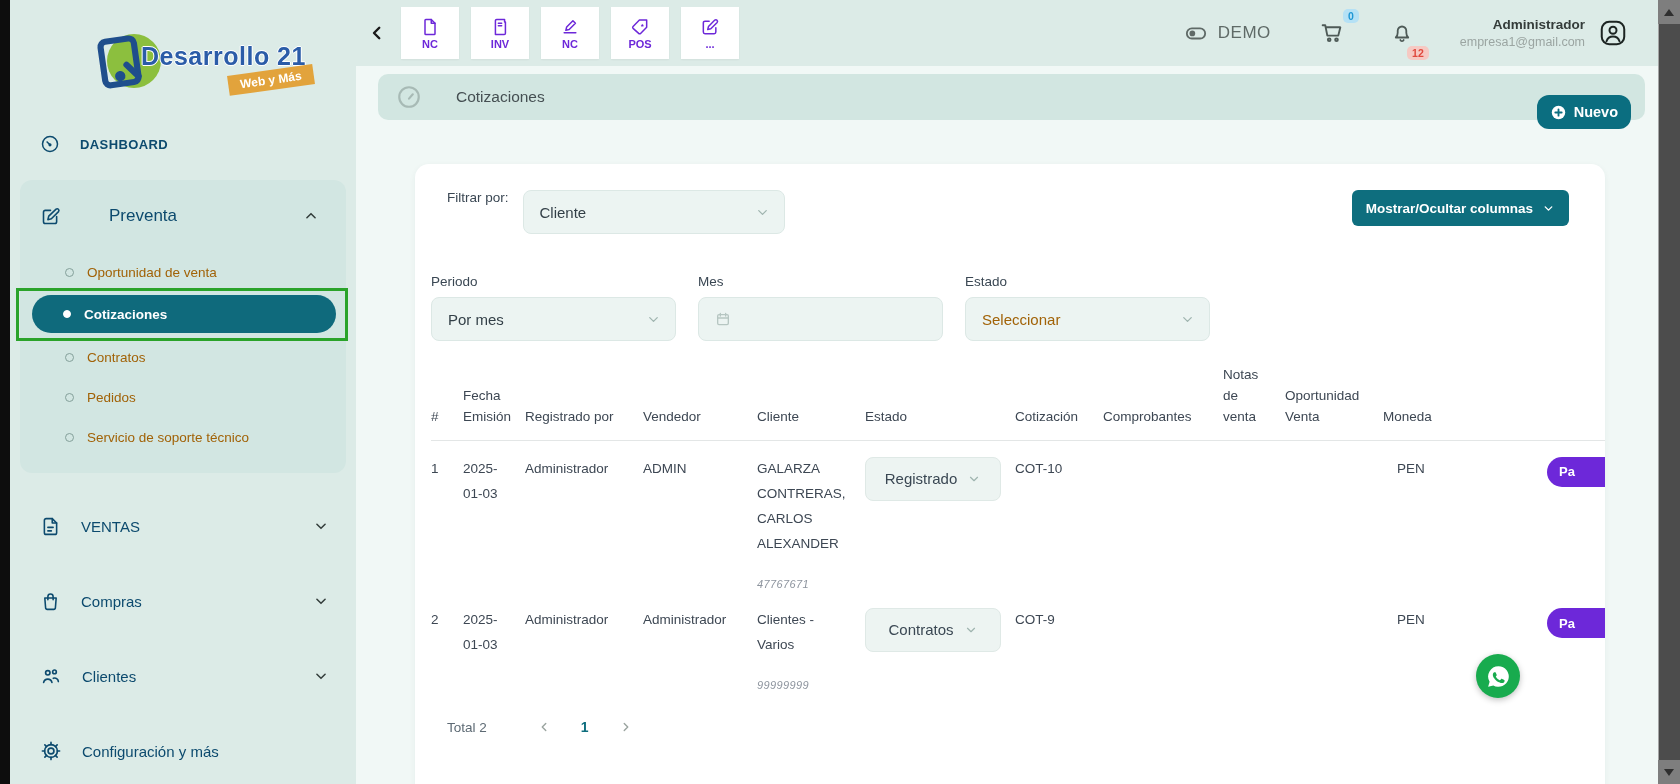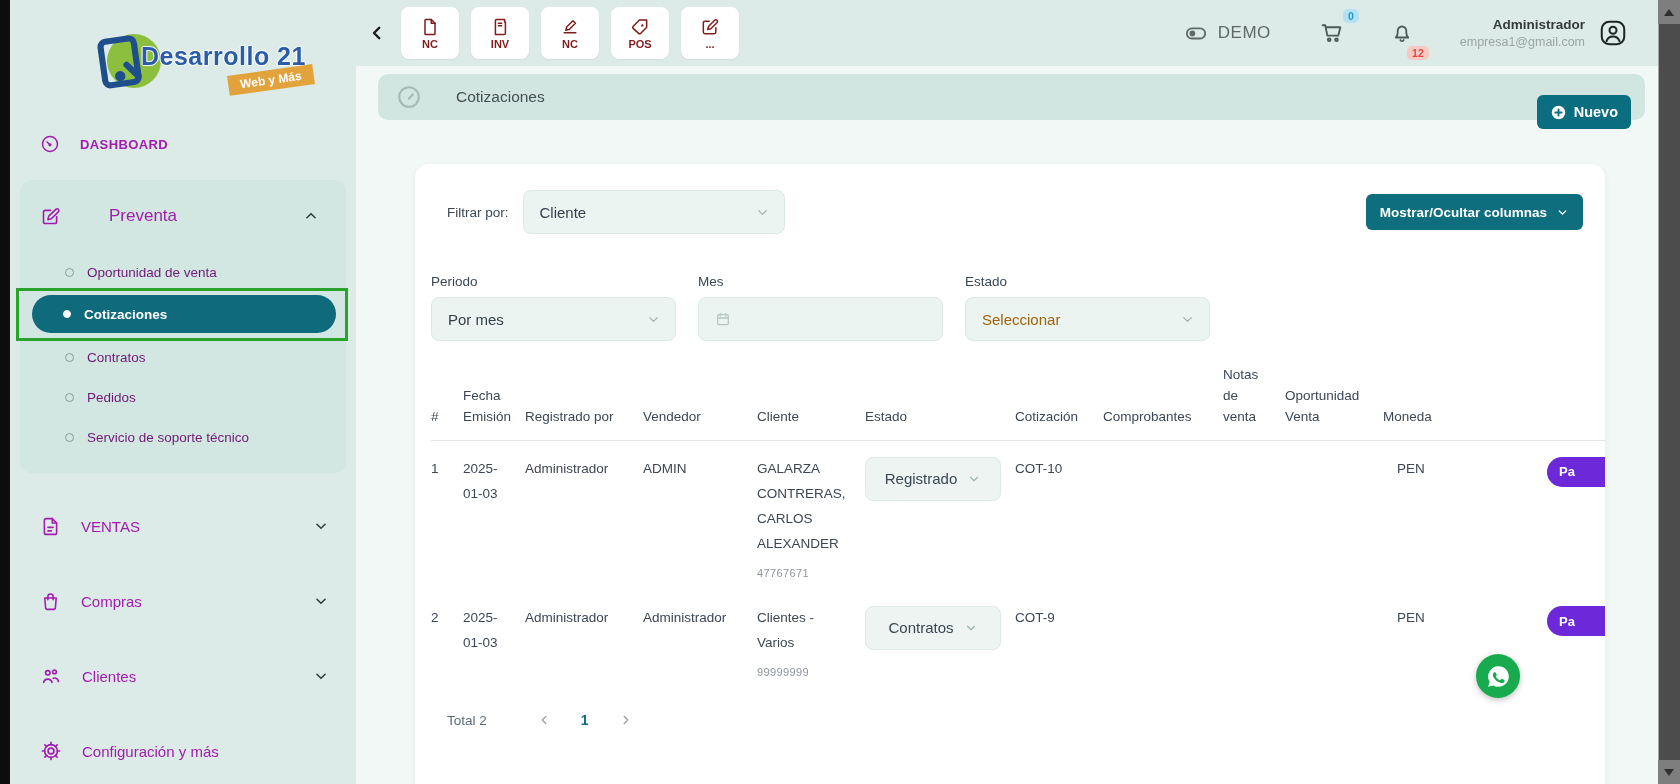--- a/index.html
+++ b/index.html
@@ -13,71 +13,71 @@
   .logo { position:relative; height:108px; cursor:pointer; }
   .logo-circle { position:absolute; left:97px; top:34px; width:54px; height:54px;
     border-radius:50%; background:#8cbf3e; }
   .logo-tablet { position:absolute; left:80px; top:32px; color:#1f4e8c; }
   .logo-text { position:absolute; left:131px; top:42px; font-size:25px; font-weight:bold;
     color:#2b5ca8; letter-spacing:.5px;
     text-shadow:-1px 0 #fff,1px 0 #fff,0 -1px #fff,0 1px #fff; }
   .logo-ribbon { position:absolute; left:218px; top:70px; background:#e2a33c; color:#fff;
     font-size:12px; font-weight:bold; padding:3px 12px; transform:rotate(-8deg); }
   .nav-item { display:flex; align-items:center; gap:20px; padding-left:30px; height:44px;
-    color:#a21caf; font-size:13.5px; cursor:pointer; }
+    color:#0c4a6e; font-size:13.5px; cursor:pointer; }
   .nav-item .chev { margin-left:auto; margin-right:28px; color:#333d3b; }
   .nav-item.lvl1 { margin-top:31px; font-size:15px; }
   .nav-item.dash { margin-top:14px; font-weight:bold; letter-spacing:.4px; font-size:13px; }
   .group-card { margin:14px 10px 0; background:#d2e6e2; border-radius:12px;
     padding:14px 0 16px; position:relative; }
   .group-card .nav-item { padding-left:20px; font-size:17px; margin-bottom:14px;gap:48px; }
   .sub-item { display:flex; align-items:center; gap:13px; padding-left:45px; height:40px;
-    color:#701a75; font-size:13.5px; cursor:pointer; position:relative; }
+    color:#a16207; font-size:13.5px; cursor:pointer; position:relative; }
   .bullet { width:9px; height:9px; border-radius:50%; border:1.5px solid #84a09a; flex-shrink:0; }
   .sub-item.active { background:#0f6a7c; border-radius:20px; margin:3px 10px 4px 12px;
     padding-left:31px; height:38px; color:#fff; font-weight:bold; }
   .sub-item.active .bullet { background:#fff; border-color:#fff; width:8px; height:8px; }
   .hl-box { position:absolute; left:-16px; right:-12px; top:-7px; bottom:-8px;
     border:3px solid #2aa32a; pointer-events:none; }
 
   
   .main { flex:1; display:flex; flex-direction:column; min-width:0; padding-right:22px; }
   .topbar { height:66px; display:flex; align-items:center; background:#dcebe7;
     padding:0 30px 0 12px; flex-shrink:0; }
   .collapse { color:#1a1a1a; margin-right:15px; cursor:pointer; }
-  .qbtn { width:58px; height:52px; background:#fff; border-radius:8px; margin-right:12px;
+  .qbtn { width:58px; height:52px; background:#fff; border-radius:0; margin-right:12px;
     display:flex; flex-direction:column; align-items:center; justify-content:center; gap:1px;
-    color:#7f1d1d; cursor:pointer; box-shadow:0 1px 2px rgba(0,0,0,.05); }
+    color:#6d28d9; cursor:pointer; box-shadow:0 1px 2px rgba(0,0,0,.05); }
   .qbtn .qlbl { font-size:11px; font-weight:bold; }
   .tb-right { margin-left:auto; display:flex; align-items:center; }
   .demo { display:flex; align-items:center; gap:9px; color:#5f6a67; font-size:17px;
     letter-spacing:.5px; margin-right:48px; cursor:pointer; }
   .ibadge { position:relative; margin-right:46px; color:#4e5a57; cursor:pointer; }
   .badge { position:absolute; top:-11px; right:-15px; border-radius:5px; padding:1px 5px;
     font-size:10.5px; font-weight:bold; }
   .badge.blue { background:#b5e1f5; color:#1f97d4; }
   .badge.red  { background:#f6c9c3; color:#e0493e;margin-top:36px; }
   .user { text-align:right; margin-right:13px; line-height:1.3; }
   .user .uname { font-size:13.5px; font-weight:bold; color:#343c3a; }
   .user .umail { font-size:12.5px; color:#9ba5a2; }
   .avatar { color:#1c2422; cursor:pointer; }
 
   .breadcrumb { margin:8px 13px 0 22px; height:46px; background:#d2e6e1; border-radius:10px;
     display:flex; align-items:center; padding:0 14px 0 18px; flex-shrink:0; }
   .bc-gauge { opacity:.28; color:#3c4a46; }
   .bc-title { margin-left:34px; font-size:15.5px; color:#454f52; }
   .new-btn { margin-left:auto; background:#0b6e80; color:#fff; height:34px; border:none;
-    border-radius:6px; display:flex; align-items:center; gap:7px; padding:0 13px;
+    border-radius:12px; display:flex; align-items:center; gap:7px; padding:0 13px;
     font-size:14.5px; font-weight:bold; cursor:pointer; font-family:inherit;margin-top:30px; }
 
   .content { flex:1; padding:44px 53px 0 59px; overflow:hidden; }
   .card { background:#fff; border-radius:14px; height:calc(100% + 60px); overflow:hidden;
     padding:26px 0 0 16px; box-shadow:0 2px 6px rgba(25,60,60,.06); }
 
-  .frow1 { display:flex; align-items:center; padding-right:22px; }
+  .frow1 { display:flex; padding-right:36px; }
   .flabel { font-size:13.5px; color:#3a4753; }
   .frow1 .flabel { margin-left:16px; }
   .select, .search, .field { height:44px; background:#ecf4f2; border:1px solid #dce8e5;
     border-radius:8px; display:flex; align-items:center; padding:0 14px 0 16px;
     font-size:15px; color:#323f47; }
   .select { width:262px; margin-left:14px; cursor:pointer; }
   .select .chev, .field .chev { margin-left:auto; color:#9fb4af; }
   .search { width:258px; margin-left:14px; gap:9px; color:#8fa09c; }
   .search input { border:none; background:transparent; outline:none; font-size:15px;
     width:180px; font-family:inherit; color:#323f47; }
@@ -92,22 +92,22 @@
   .field.placeholder { color:#a16207; }
   .cal { color:#b6c6c2; }
 
   table.grid { border-collapse:collapse; table-layout:fixed; width:1240px; margin-top:24px; }
   .grid th { text-align:left; vertical-align:bottom; font-weight:normal; color:#3d4753;
     font-size:13.5px; padding:0 18px 12px 0; line-height:1.55; border-bottom:1px solid #e3e6e6; }
   .grid td { vertical-align:top; padding:16px 18px 0 0; font-size:13.5px; color:#3d4753;
     line-height:1.85; }
   .grid tr.r1 td { height:150px; }
   .grid tr.r2 td { height:96px; }
-  .subnum { display:block; margin-top:9px; font-size:11px; color:#8d949e; letter-spacing:.4px;
-    line-height:1.4; }
+  .subnum { display:block; margin-top:20px; font-size:11px; color:#8d949e; letter-spacing:.4px;
+    line-height:1.4;font-style:italic; }
   .estado-pill { width:136px; height:44px; background:#edf4f2; border:1px solid #dfe9e6;
     border-radius:8px; display:flex; align-items:center; justify-content:center; gap:10px;
     font-size:15px; color:#3a4753; cursor:pointer; }
   .estado-pill .chev { color:#9fb4af; }
   td.moneda { padding-left:14px; }
   .action-btn { margin-left:74px; width:90px; height:30px; border-radius:15px;
     background:#6d28d9; color:#fff; font-size:13px; font-weight:bold; display:flex;
     align-items:center; padding-left:12px; cursor:pointer; border:none; font-family:inherit; }
 
   .tfooter { display:flex; align-items:center; margin-top:26px; font-size:13.5px;

